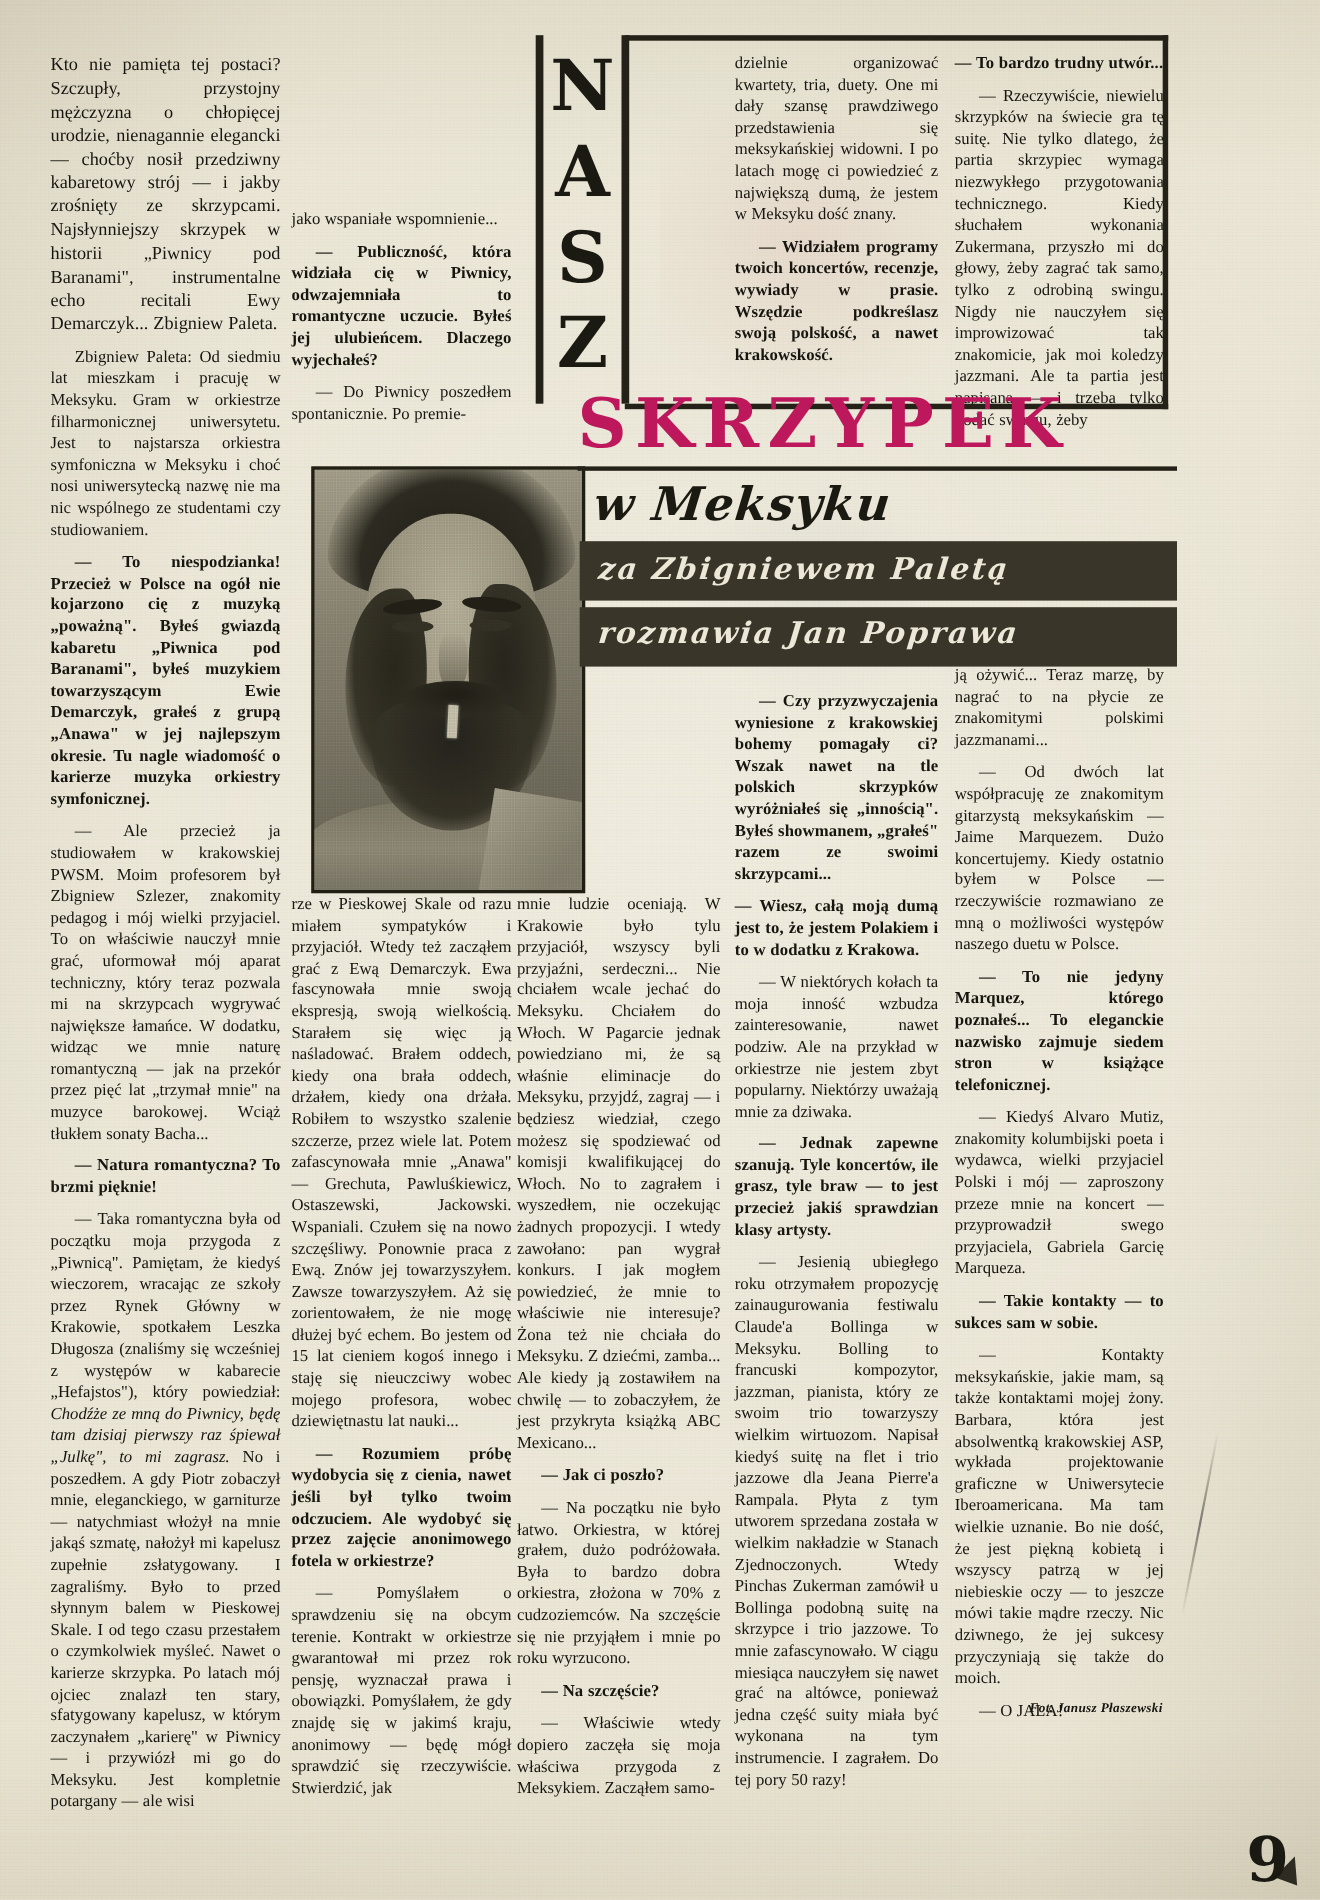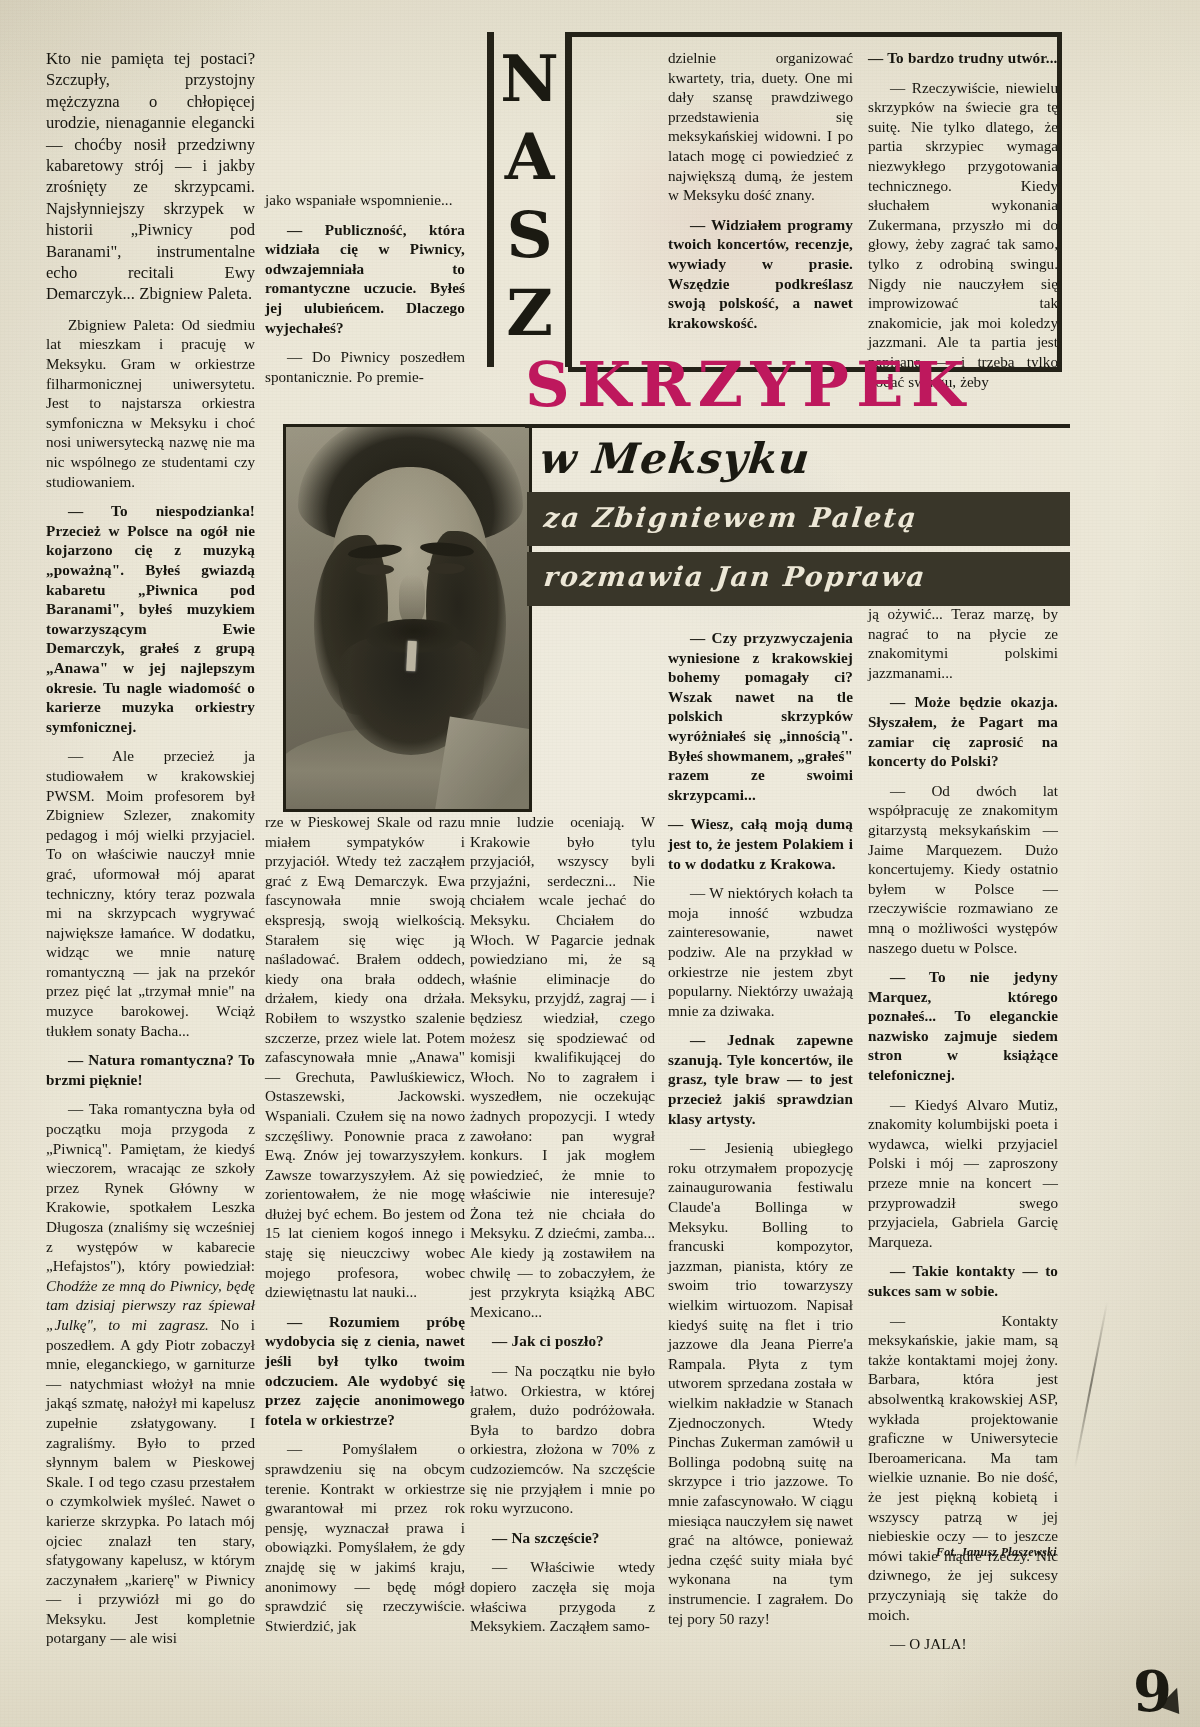--- a/index.html
+++ b/index.html
@@ -283,21 +283,20 @@
     <p>— Jesienią ubiegłego roku otrzymałem propozycję zainaugurowania festiwalu Claude'a Bollinga w Meksyku. Bolling to francuski kompozytor, jazzman, pianista, który ze swoim trio towarzyszy wielkim wirtuozom. Napisał kiedyś suitę na flet i trio jazzowe dla Jeana Pierre'a Rampala. Płyta z tym utworem sprzedana została w wielkim nakładzie w Stanach Zjednoczonych. Wtedy Pinchas Zukerman zamówił u Bollinga podobną suitę na skrzypce i trio jazzowe. To mnie zafascynowało. W ciągu miesiąca nauczyłem się nawet grać na altówce, ponieważ jedna część suity miała być wykonana na tym instrumencie. I zagrałem. Do tej pory 50 razy!</p>
   </div>
 
   <div class="col" id="col5top" style="left:868px;top:48px;width:190px;height:320px;">
     <p class="q ni">— To bardzo trudny utwór...</p>
     <p>— Rzeczywiście, niewielu skrzypków na świecie gra tę suitę. Nie tylko dlatego, że partia skrzypiec wymaga niezwykłego przygotowania technicznego. Kiedy słuchałem wykonania Zukermana, przyszło mi do głowy, żeby zagrać tak samo, tylko z odrobiną swingu. Nigdy nie nauczyłem się improwizować tak znakomicie, jak moi koledzy jazzmani. Ale ta partia jest napisana — i trzeba tylko dodać swingu, żeby</p>
   </div>
 
   <div class="col" id="col5bot" style="left:868px;top:604px;width:190px;height:1000px;">
     <p class="ni">ją ożywić... Teraz marzę, by nagrać to na płycie ze znakomitymi polskimi jazzmanami...</p>
-    <p class="q">— Może będzie okazja. Słyszałem, że Pagart ma zamiar cię zaprosić na koncerty do Polski?</p>
     <p>— Od dwóch lat współpracuję ze znakomitym gitarzystą meksykańskim — Jaime Marquezem. Dużo koncertujemy. Kiedy ostatnio byłem w Polsce — rzeczywiście rozmawiano ze mną o możliwości występów naszego duetu w Polsce.</p>
     <p class="q">— To nie jedyny Marquez, którego poznałeś... To eleganckie nazwisko zajmuje siedem stron w książące telefonicznej.</p>
     <p>— Kiedyś Alvaro Mutiz, znakomity kolumbijski poeta i wydawca, wielki przyjaciel Polski i mój — zaproszony przeze mnie na koncert — przyprowadził swego przyjaciela, Gabriela Garcię Marqueza.</p>
     <p class="q">— Takie kontakty — to sukces sam w sobie.</p>
     <p>— Kontakty meksykańskie, jakie mam, są także kontaktami mojej żony. Barbara, która jest absolwentką krakowskiej ASP, wykłada projektowanie graficzne w Uniwersytecie Iberoamericana. Ma tam wielkie uznanie. Bo nie dość, że jest piękną kobietą i wszyscy patrzą w jej niebieskie oczy — to jeszcze mówi takie mądre rzeczy. Nic dziwnego, że jej sukcesy przyczyniają się także do moich.</p>
     <p>— O JALA!</p>
   </div>
 
   <div id="boxline-top"></div>
   <div id="boxline-right"></div>

